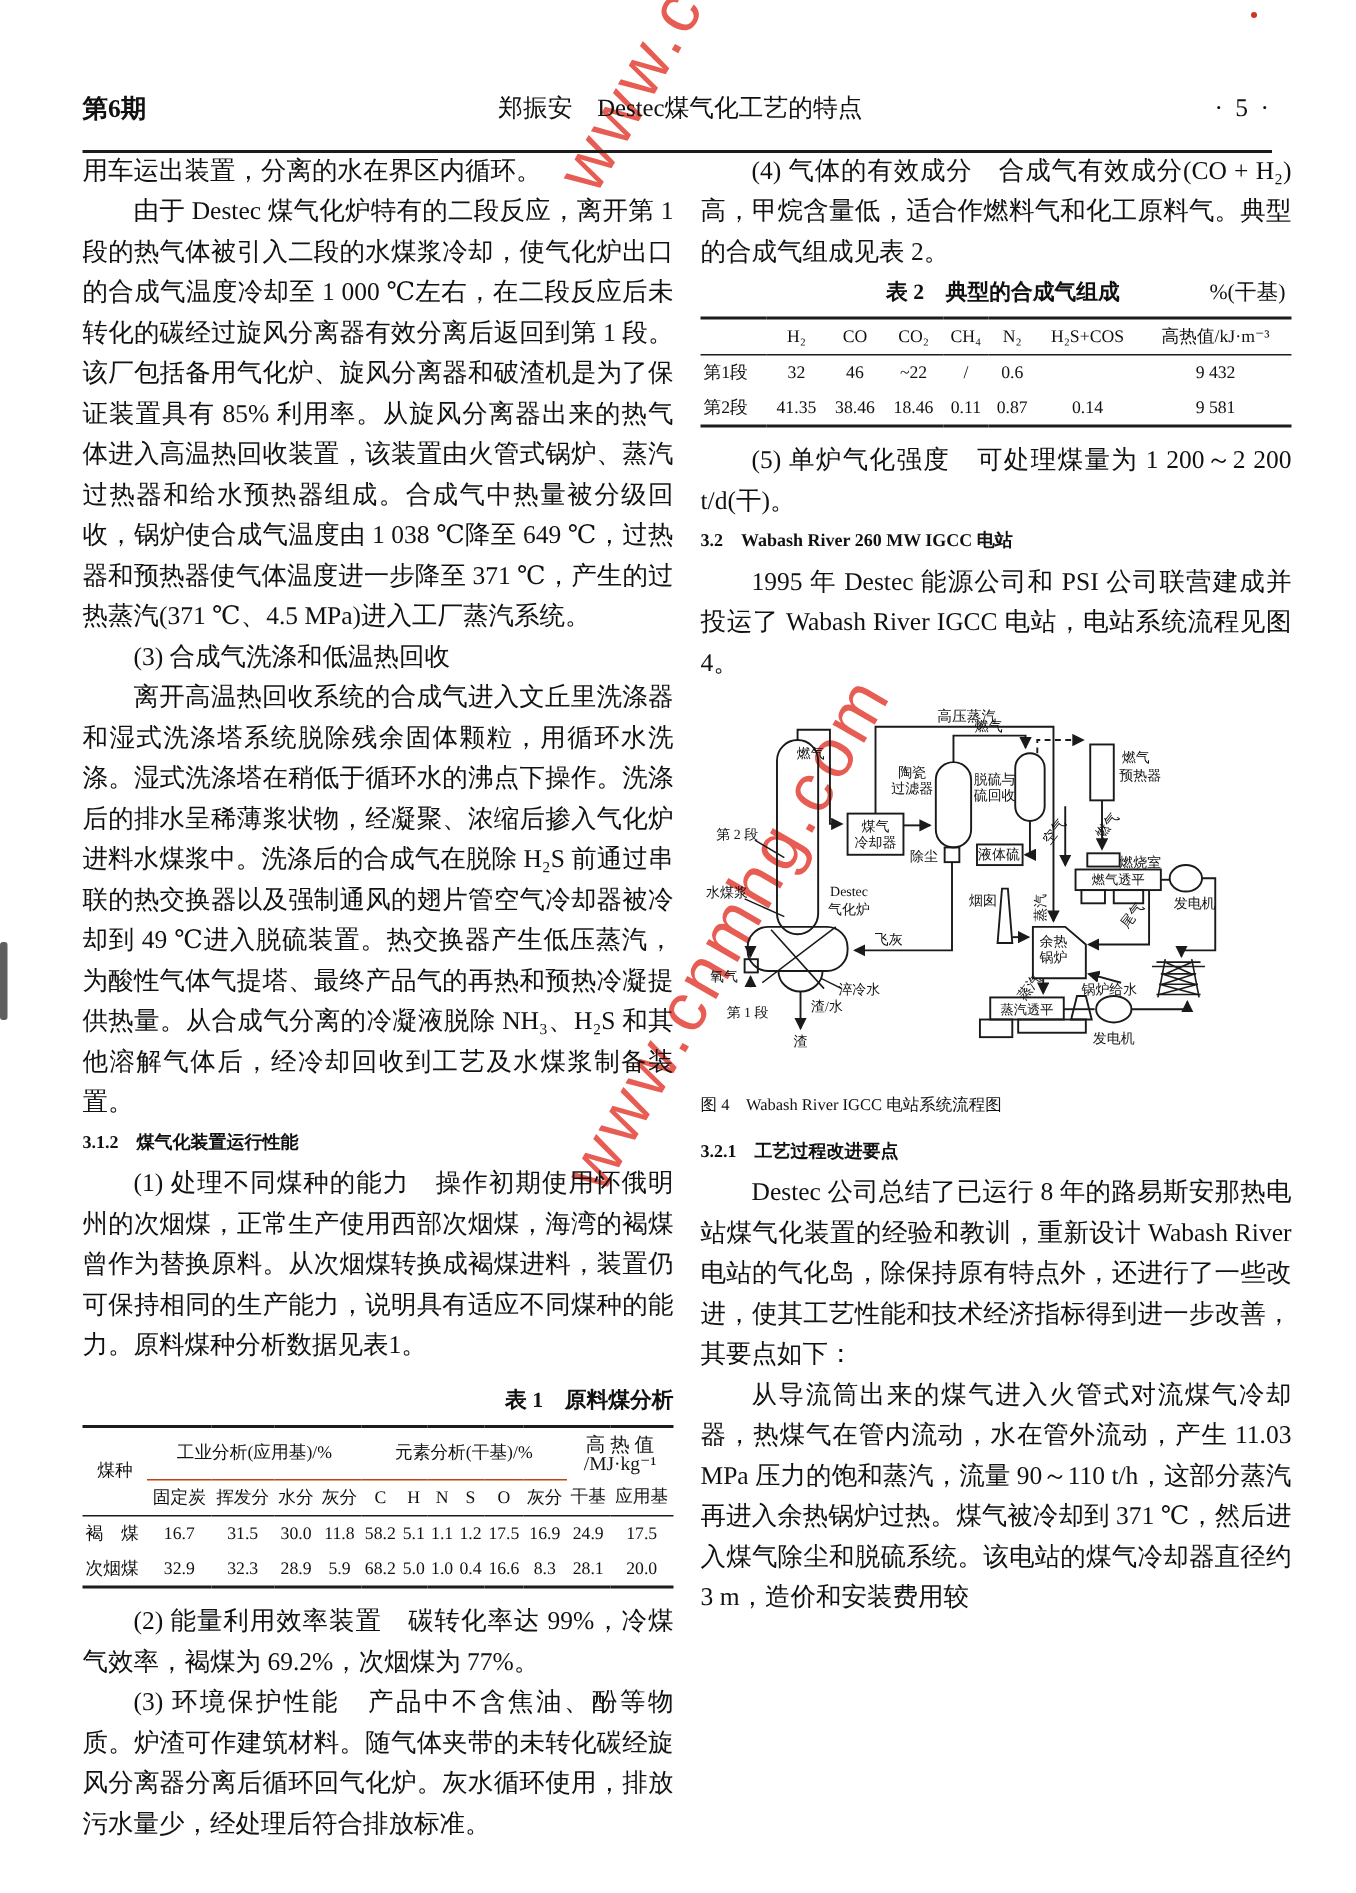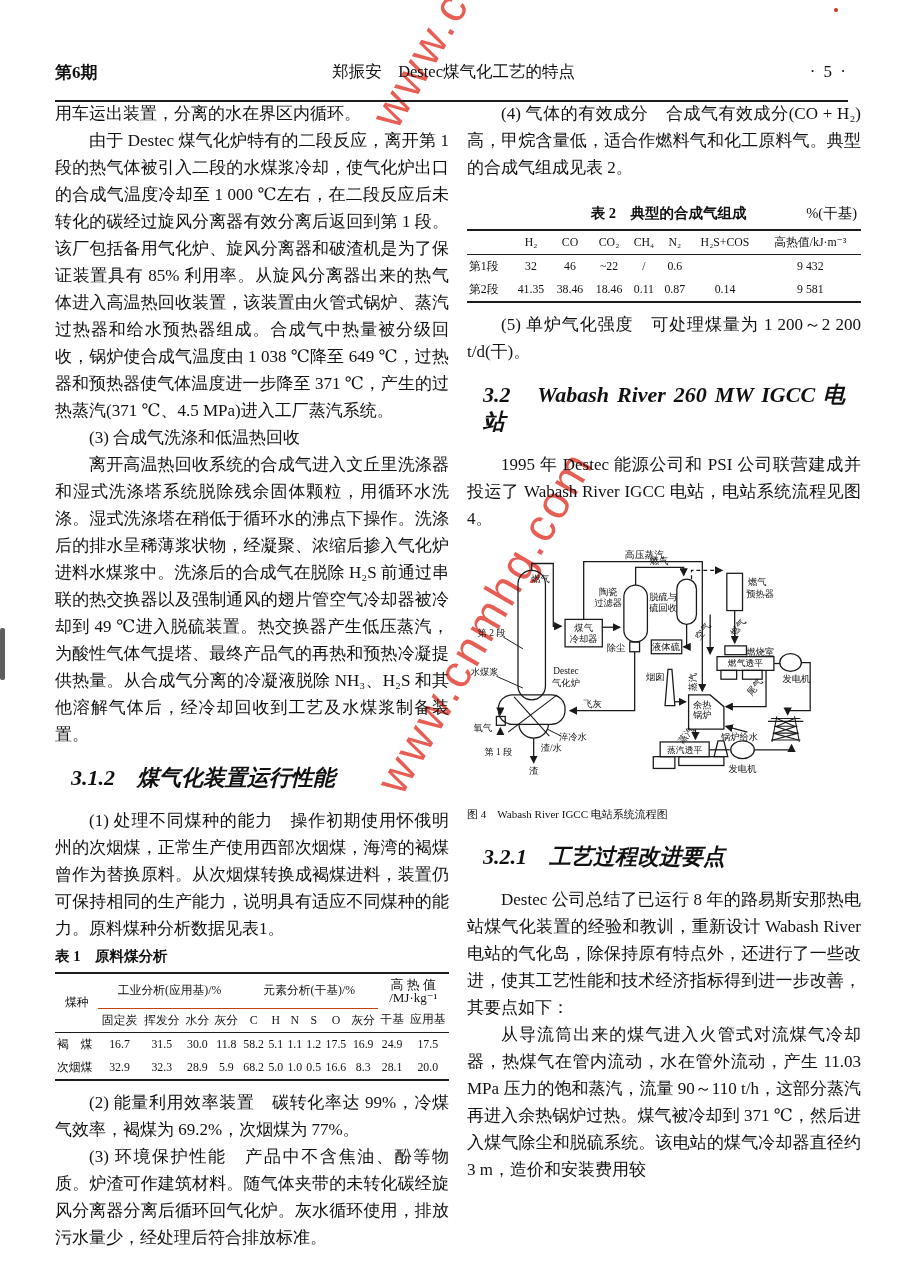--- a/index.html
+++ b/index.html
@@ -19,24 +19,24 @@
   .hdr .title{font-size:16.5px;font-family:Liberation Serif, serif;}
   .hdr .pageno{letter-spacing:2px;}
   
   .cols{
     position:absolute;left:55px;top:100px;width:806px;
     display:flex;gap:18px;
   }
   .col{width:394px;font-size:17px;line-height:27px;text-align:justify;}
   .para{margin:0;text-indent:2em;}
   .para.noindent{text-indent:0;}
-  .h-sec{margin:16px;font-weight:700;text-indent:0;font-size:22px;font-style:italic;}
-  
-  .tblcap{ text-align:left;font-weight:700;font-size:14.5px;line-height:24px;margin-top:2px;}
-  .tbl2caprow{display:flex;justify-content:space-between;align-items:flex-end;font-size:14.5px;line-height:24px;margin-top:20px;padding:0 4px;}
+  .h-sec{margin:0;font-weight:700;text-indent:0;font-size:12px;}
+  
+  .tblcap{ text-align:right;font-weight:700;font-size:14.5px;line-height:24px;margin-top:12px;}
+  .tbl2caprow{display:flex;justify-content:space-between;align-items:flex-end;font-size:14.5px;line-height:24px;margin-top:2px;padding:0 4px;}
   .tbl2caprow .c{font-weight:700;flex:1;text-align:center;}
   table.sci{border-collapse:collapse;width:100%;margin:4px 0 8px 0;
     border-top:2px solid #1c1c1c;border-bottom:2px solid #1c1c1c;font-size:11.8px;line-height:15px;}
   table.sci th,table.sci td{padding:4px 1px;text-align:center;font-weight:400;white-space:nowrap;}
   table.sci .grp{border-bottom:1px solid #c2410c;}
   table.sci thead{border-bottom:1.5px solid #1c1c1c;}
   table.sci td.rowhead{text-align:left;padding-left:2px;}
   table.sci .hv{font-size:13px;line-height:13px;}
   
   .figure{margin:6px 0 4px 0;}
@@ -125,21 +125,21 @@
           </tr>
           <tr>
             <td class="rowhead">次烟煤</td>
             <td>32.9</td>
             <td>32.3</td>
             <td>28.9</td>
             <td>5.9</td>
             <td>68.2</td>
             <td>5.0</td>
             <td>1.0</td>
-            <td>0.5</td>
+            <td>0.4</td>
             <td>16.6</td>
             <td>8.3</td>
             <td>28.1</td>
             <td>20.0</td>
           </tr>
         </tbody>
       </table>
 
       <p class="para">(2) 能量利用效率装置　碳转化率达 99%，冷煤气效率，褐煤为 69.2%，次烟煤为 77%。</p>
       <p class="para">(3) 环境保护性能　产品中不含焦油、酚等物质。炉渣可作建筑材料。随气体夹带的未转化碳经旋风分离器分离后循环回气化炉。灰水循环使用，排放污水量少，经处理后符合排放标准。</p>

